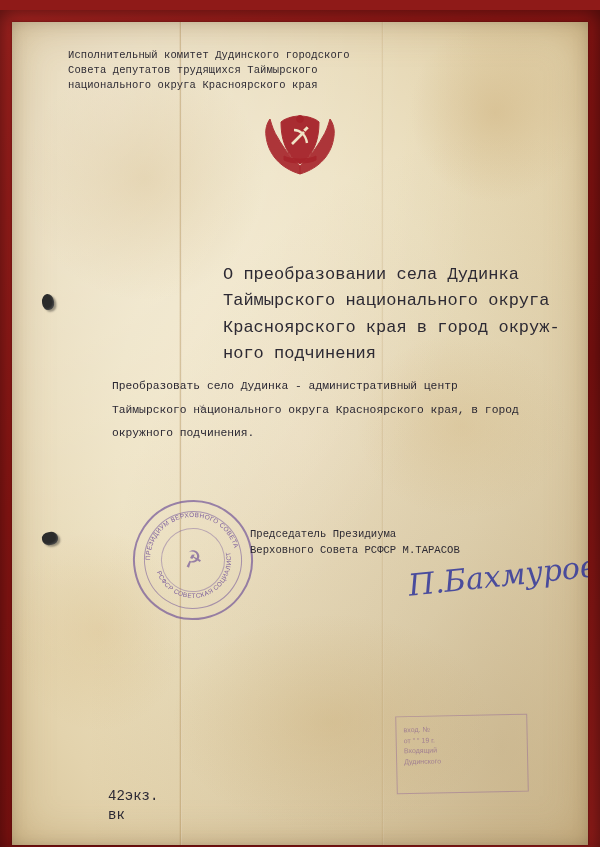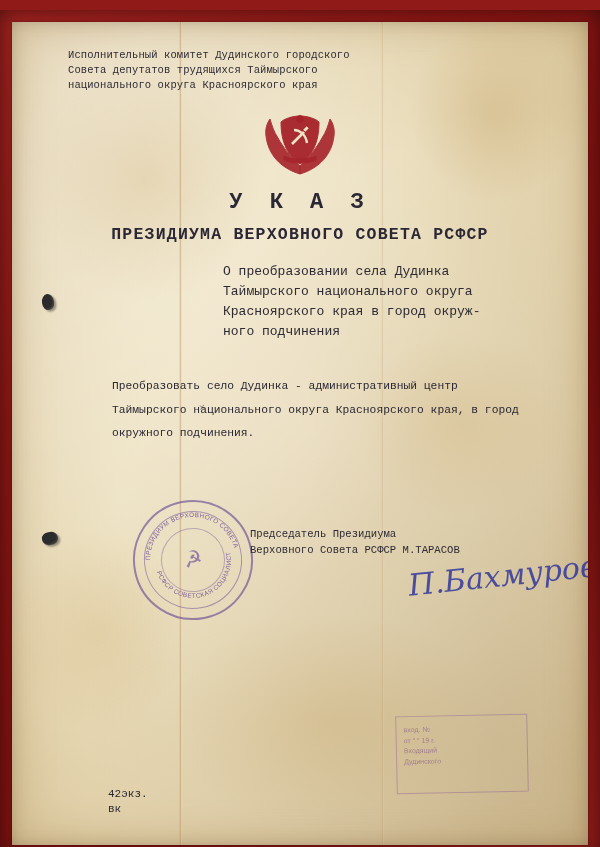--- a/index.html
+++ b/index.html
@@ -120,21 +120,21 @@
     margin-top: 10px;
     font-size: 16.5px;
     letter-spacing: 1.2px;
     font-weight: bold;
   }
 
   .subject {
     position: absolute;
     left: 211px;
     top: 240px;
-    font-size: 13px;
+    font-size: 17px;
     line-height: 1.55;
     color: #2d2a33;
     white-space: pre-line;
   }
 
   .body-text {
     position: absolute;
     left: 100px;
     right: 46px;
     top: 353px;
@@ -162,21 +162,21 @@
     font-size: 11px;
     line-height: 1.5;
     color: #2b2833;
     white-space: pre-line;
   }
 
   .copies {
     position: absolute;
     left: 96px;
     top: 765px;
-    font-size: 11px;
+    font-size: 14px;
     line-height: 1.35;
     color: #2c2934;
     white-space: pre-line;
   }
 
   
   .stamp {
     position: absolute;
     left: 121px;
     top: 478px;
@@ -292,24 +292,20 @@
           <path d="M40 20 C46 20 52 25 53 33" fill="none" stroke="#f0e4c6" stroke-width="2.4"></path>
           <path d="M38 34 L52 20" fill="none" stroke="#f0e4c6" stroke-width="2.6"></path>
           <rect x="49" y="17" width="6" height="4" fill="#f0e4c6" transform="rotate(-45 52 19)"></rect>
 
           <circle cx="46" cy="9" r="3.4" fill="#a6232a"></circle>
           <path d="M30 46 C36 50 56 50 62 46 L62 50 C55 54 37 54 30 50 Z" opacity="0.85"></path>
         </g>
       </svg>
     </div>
 
-    <div class="title-block">
-      <div class="title-main">У К А З</div>
-      <div class="title-sub">ПРЕЗИДИУМА ВЕРХОВНОГО СОВЕТА РСФСР</div>
-    </div>
 
     <div class="subject">О преобразовании села Дудинка
 Таймырского национального округа
 Красноярского края в город окруж-
 ного подчинения</div>
 
     <div class="body-text">Преобразовать село Дудинка - административный центр
 Таймырского национального округа Красноярского края, в город
 окружного подчинения.</div>
 

